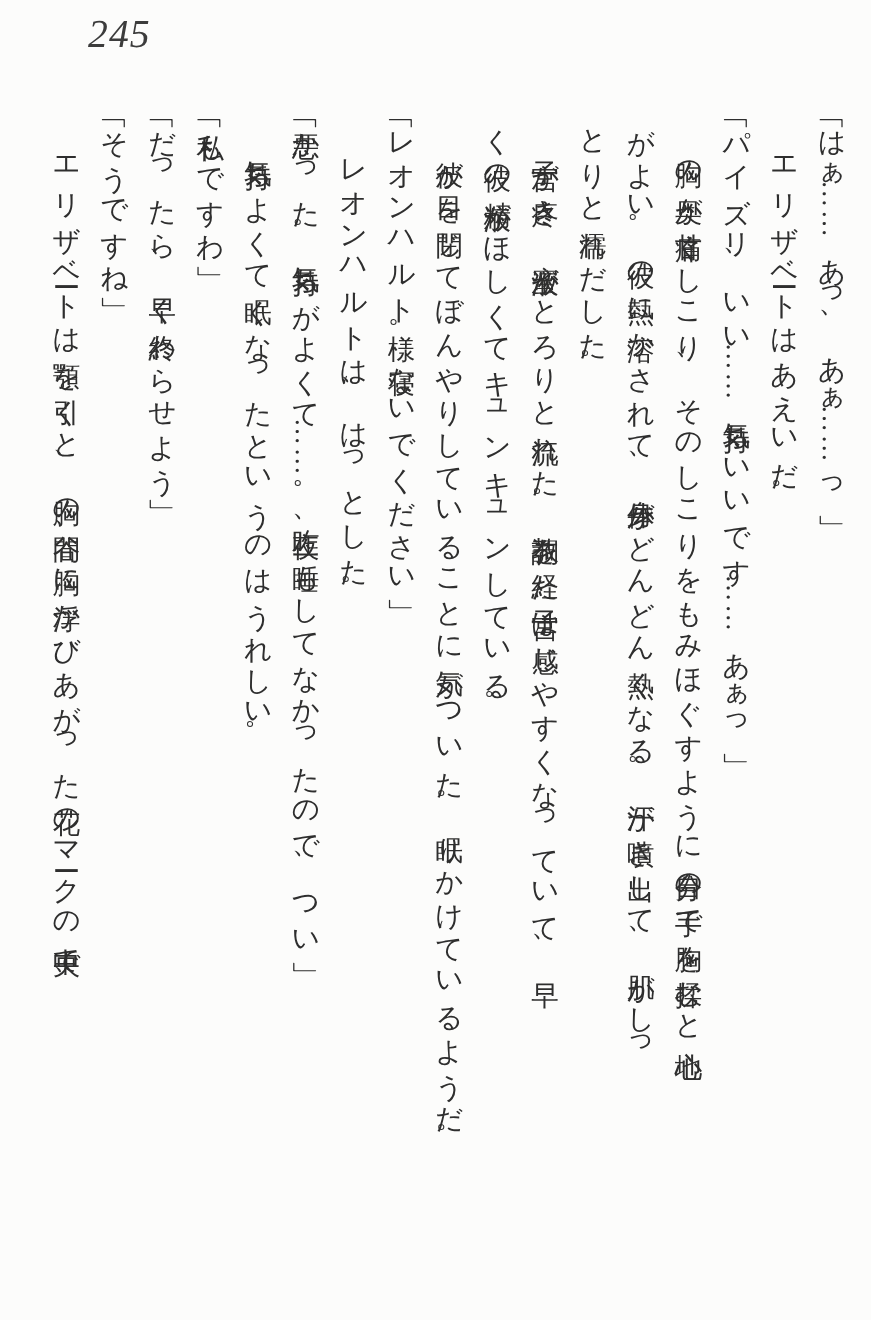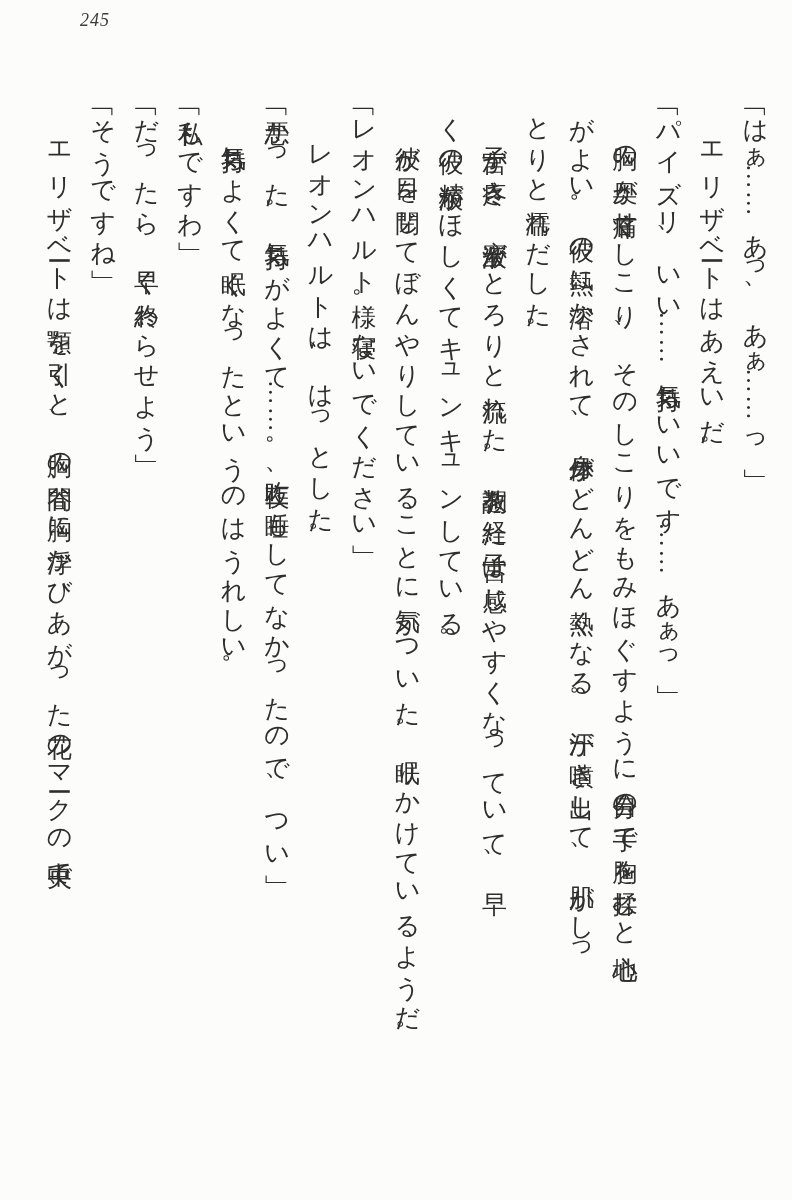--- a/index.html
+++ b/index.html
@@ -15,21 +15,21 @@
     font-family: "Liberation Serif", "DejaVu Serif", serif;
   }
   .page {
     position: absolute;
     inset: 0;
   }
   .page-number {
     position: absolute;
     top: 10px;
     left: 80px;
-    font-size: 18px;
+    font-size: 36px;
     font-style: italic;
     color: #3c3c3c;
     letter-spacing: 1px;
   }
   .text-block {
     position: absolute;
     top: 100px;
     right: 15px;
     height: 1040px;
     writing-mode: vertical-rl;

